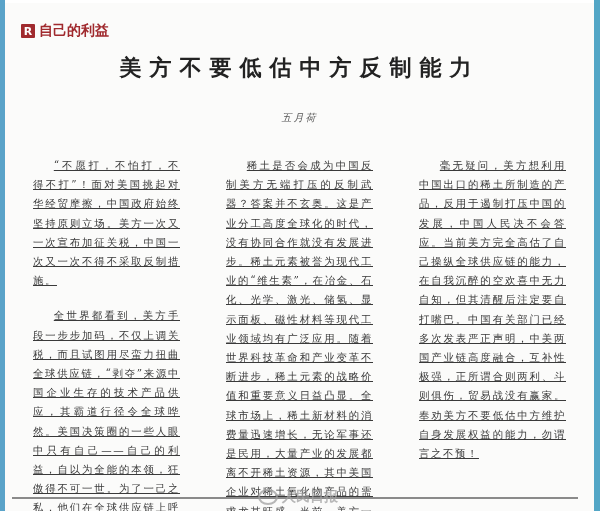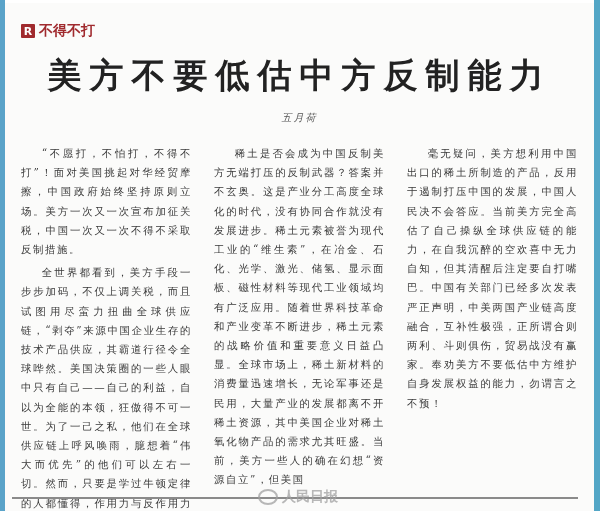--- a/index.html
+++ b/index.html
@@ -31,21 +31,21 @@
   }
   .r-logo {
     display: inline-flex; align-items: center; justify-content: center;
     width: 14px; height: 14px; background: #a02a2e; color: #fff;
     font-size: 11px; font-weight: bold; border-radius: 1px;
   }
   .headline {
     position: absolute; left: 0; right: 0; top: 50px;
     text-align: center;
     font-family: "DejaVu Sans", sans-serif;
-    font-weight: bold; font-size: 34px;
+    font-weight: bold; font-size: 22px;
     letter-spacing: 8px;
     color: #222;
   }
   .byline {
     position: absolute; left: 0; right: 0; top: 108px;
     text-align: center; font-size: 10px; color: #555;
     letter-spacing: 2px;
     font-style: italic;
   }
   .columns {
@@ -53,21 +53,21 @@
     display: flex; gap: 14px;
   }
   .col {
     flex: 1;
     font-size: 10.4px;
     line-height: 19.2px;
     letter-spacing: 1.6px;
     color: #3a3a3a;
     text-align: justify;
   }
-  .col p { margin: 4px; text-indent: 2em; }
+  .col p { margin: 16px; text-indent: 2em; text-decoration: underline; }
   .col p.cont { text-indent: 0; }
   .rule {
     position: absolute; left: 12px; right: 22px; top: 497px;
     height: 2px; background: #8a8a8a;
   }
   .watermark {
     position: absolute; left: 258px; top: 488px;
     display: flex; align-items: center; gap: 4px;
     color: rgba(160,160,160,0.75);
     font-family: "DejaVu Sans", sans-serif; font-size: 14px; font-weight: bold;
@@ -79,21 +79,21 @@
 </style>
 </head>
 <body>
 
 <div class="frame-left"></div>
 <div class="frame-right"></div>
 
 <div class="page">
   <div class="section-label">
     <span class="r-logo">R</span>
-    <span>不得不打</span>
+    <span>自己的利益</span>
   </div>
 
   <div class="headline">美方不要低估中方反制能力</div>
   <div class="byline">五月荷</div>
 
   <div class="columns">
     <div class="col">
       <p>“不愿打，不怕打，不得不打”！面对美国挑起对华经贸摩擦，中国政府始终坚持原则立场。美方一次又一次宣布加征关税，中国一次又一次不得不采取反制措施。</p>
       <p>全世界都看到，美方手段一步步加码，不仅上调关税，而且试图用尽蛮力扭曲全球供应链，“剥夺”来源中国企业生存的技术产品供应，其霸道行径令全球哗然。美国决策圈的一些人眼中只有自己——自己的利益，自以为全能的本领，狂傲得不可一世。为了一己之私，他们在全球供应链上呼风唤雨，臆想着“伟大而优先”的他们可以左右一切。然而，只要是学过牛顿定律的人都懂得，作用力与反作用力总是相伴相生，而且大小相等。</p>
 

